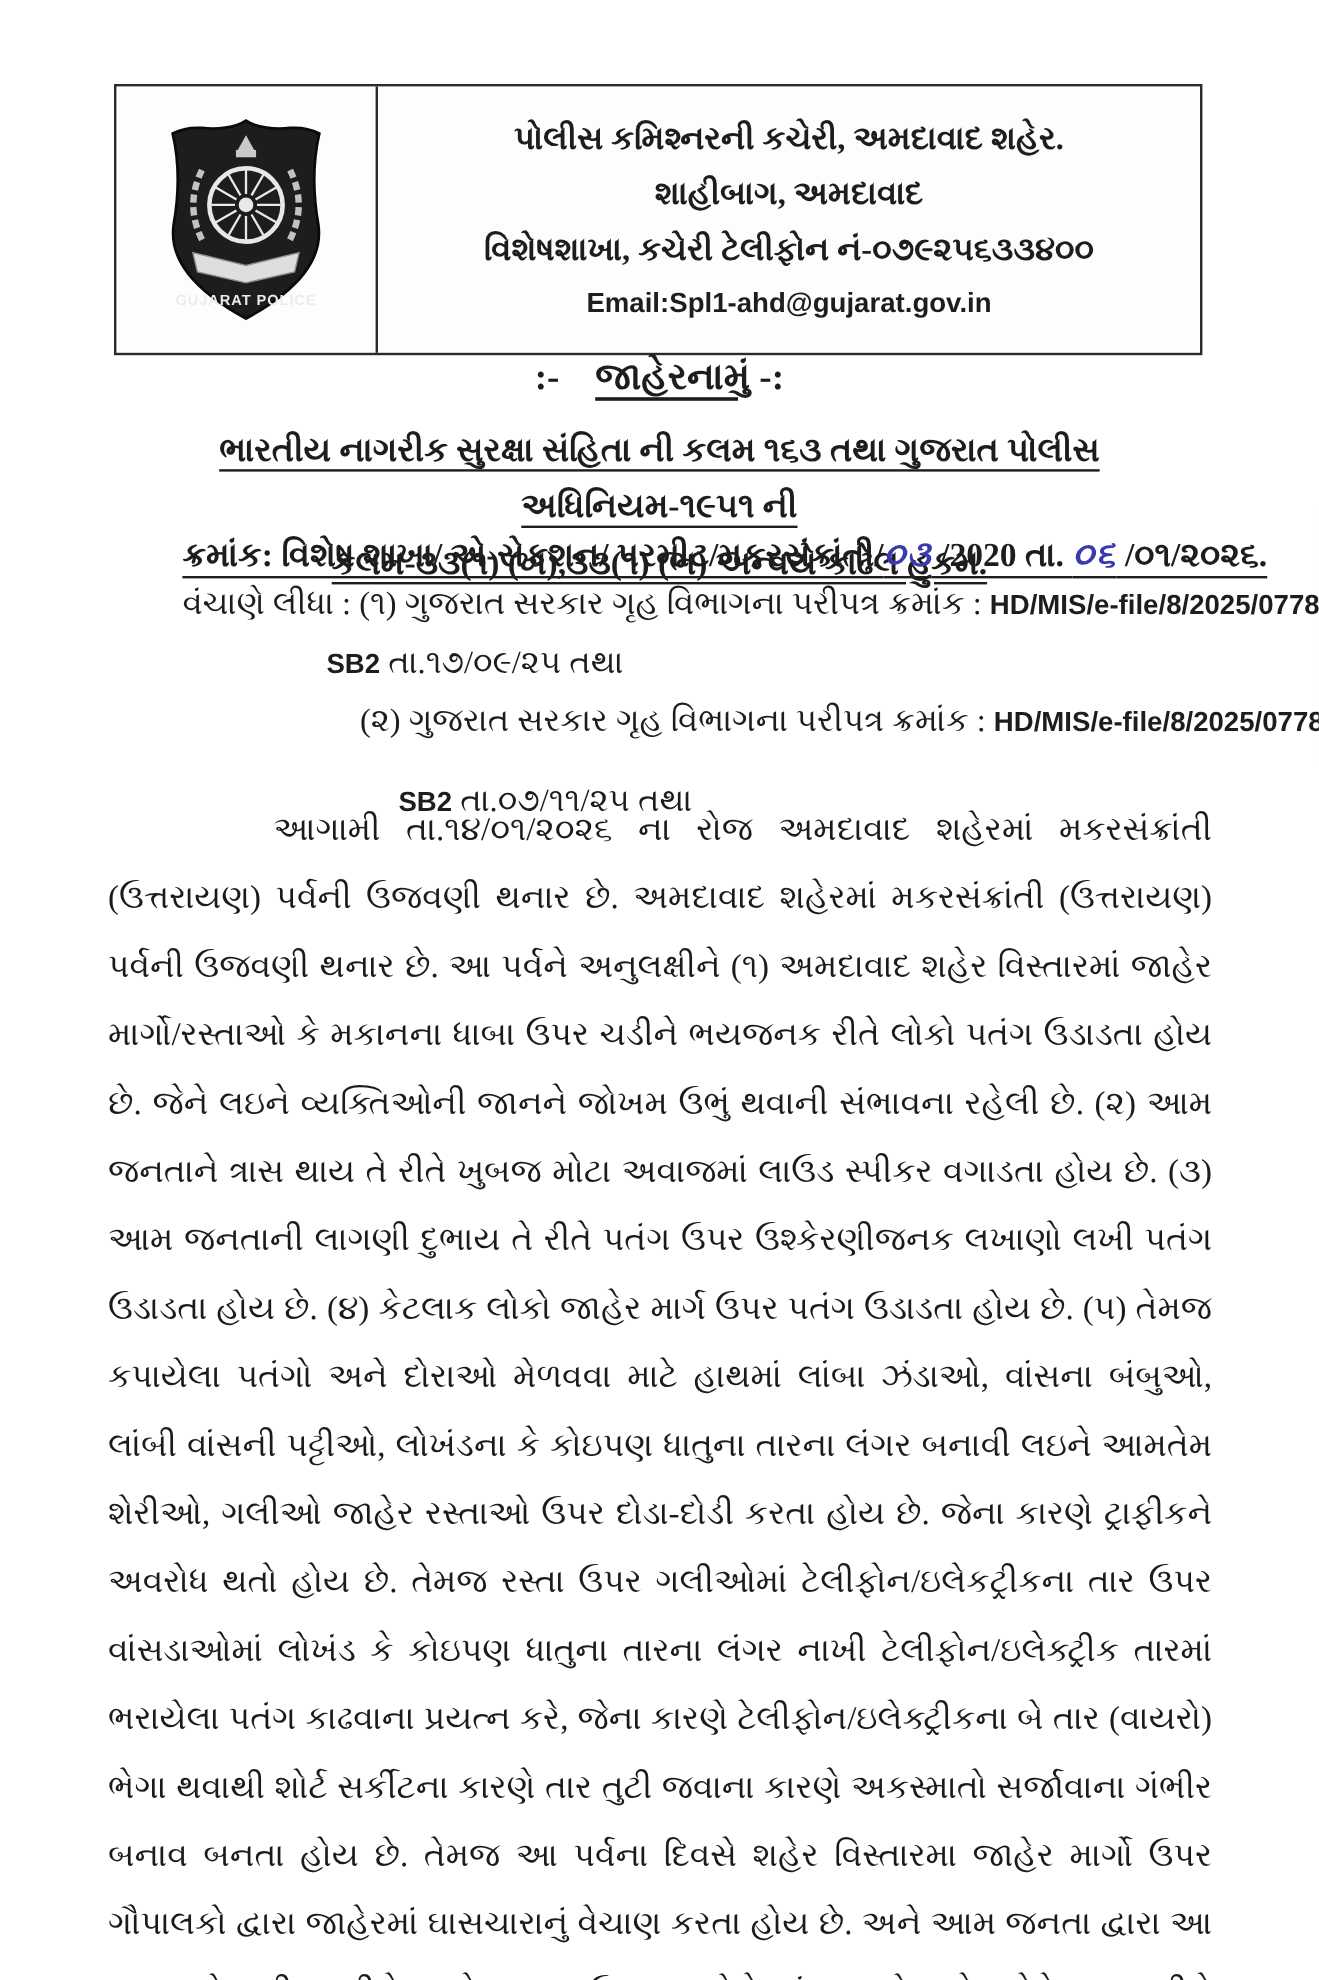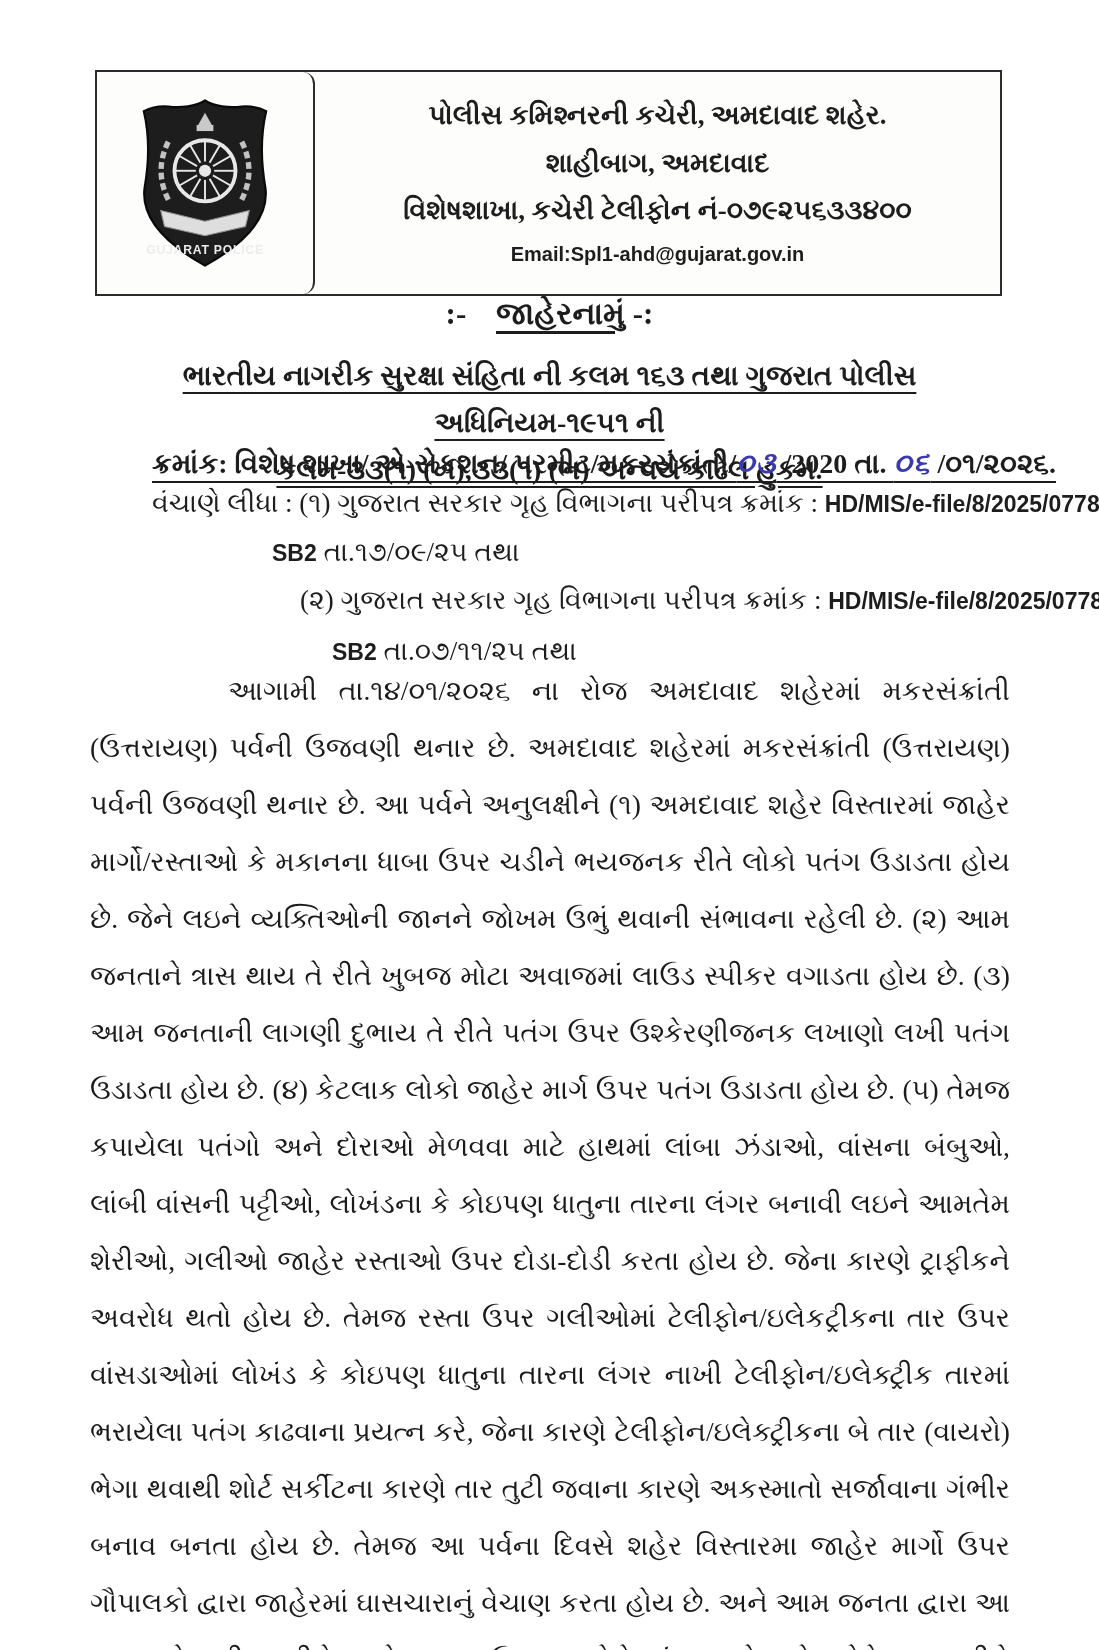--- a/index.html
+++ b/index.html
@@ -11,31 +11,31 @@
     position:relative;width:1099px;height:1650px;background:#ffffff;
     color:#1d1d1d;overflow:hidden;
   }
   
   .letterhead{
     position:absolute;left:95px;top:70px;width:903px;height:222px;
     border:2px solid #2b2b2b;display:flex;background:#fdfdfc;
   }
   .emblem-cell{
     width:216px;border-right:2px solid #2b2b2b;
-    display:flex;align-items:center;justify-content:center;border-radius:12px;
+    display:flex;align-items:center;justify-content:center;
   }
   .emblem-cell svg{width:168px;height:192px;}
   .office-cell{
     flex:1;display:flex;flex-direction:column;justify-content:space-around;
     align-items:center;text-align:center;padding:20px 4px;
   }
   .office-line{font-size:27px;font-weight:600;line-height:1.15;}
   .office-email{
     font-family:"Liberation Sans","DejaVu Sans",sans-serif;
-    font-weight:700;font-size:20px;
+    font-weight:700;font-size:23px;
   }
   
   .doc-title{
     position:absolute;top:296px;left:0;width:100%;text-align:center;
     font-size:31px;font-weight:700;
   }
   .u{text-decoration:underline;text-underline-offset:7px;margin-left:22px;}
   
   .subject{
     position:absolute;top:352px;left:100px;width:899px;text-align:center;
@@ -49,21 +49,21 @@
   }
   .hand{
     color:#3a3aae;font-style:italic;font-weight:600;font-size:30px;
     letter-spacing:1px;
   }
   
   .read-l{position:absolute;font-size:27px;white-space:nowrap;}
   .read-l1{top:488px;left:152px;}
   .read-l2{top:537px;left:272px;}
   .read-l3{top:585px;left:300px;}
-  .read-l4{top:636px;left:332px;}
+  .read-l4{top:652px;left:332px;}
   .latin{
     font-family:"Liberation Sans","DejaVu Sans",sans-serif;
     font-weight:700;font-size:23px;
   }
   
   .body-para{
     position:absolute;top:662px;left:90px;width:920px;
     font-size:27.5px;line-height:57px;text-align:justify;text-align-last:left;
     text-indent:138px;color:#1b1b1b;
   }

